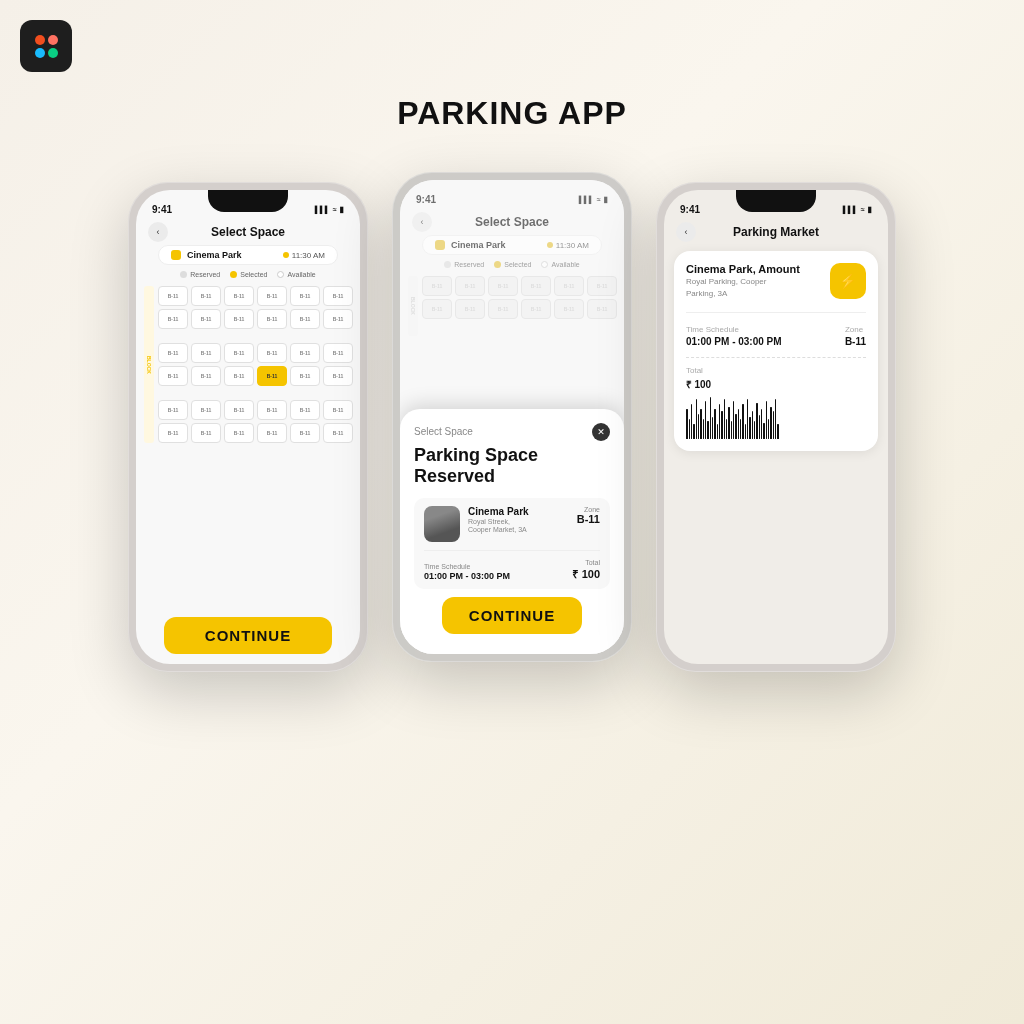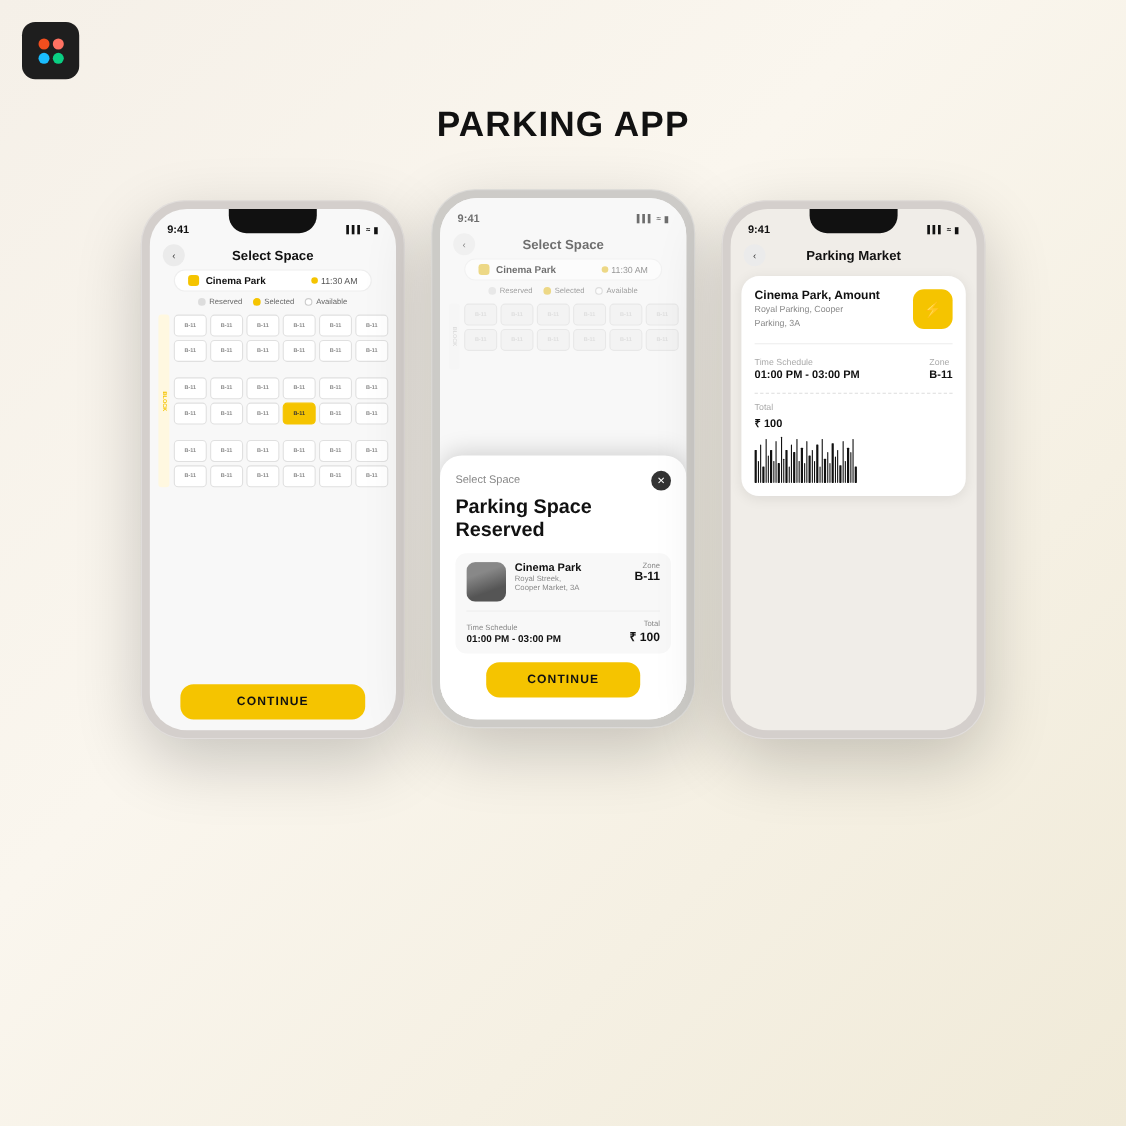--- a/index.html
+++ b/index.html
@@ -205,21 +205,21 @@
       color: #ccc;
     }
 
     .row-gap { height: 8px; }
 
     
     .continue-btn {
       margin: 6px 28px 10px;
       background: #f5c400;
       color: #111;
-      font-size: 11px;
+      font-size: 15px;
       font-weight: 800;
       text-align: center;
       padding: 10px;
       border-radius: 12px;
       letter-spacing: 1px;
     }
 
     
     .phone-screen-2 {
       background: #f8f8f8;

